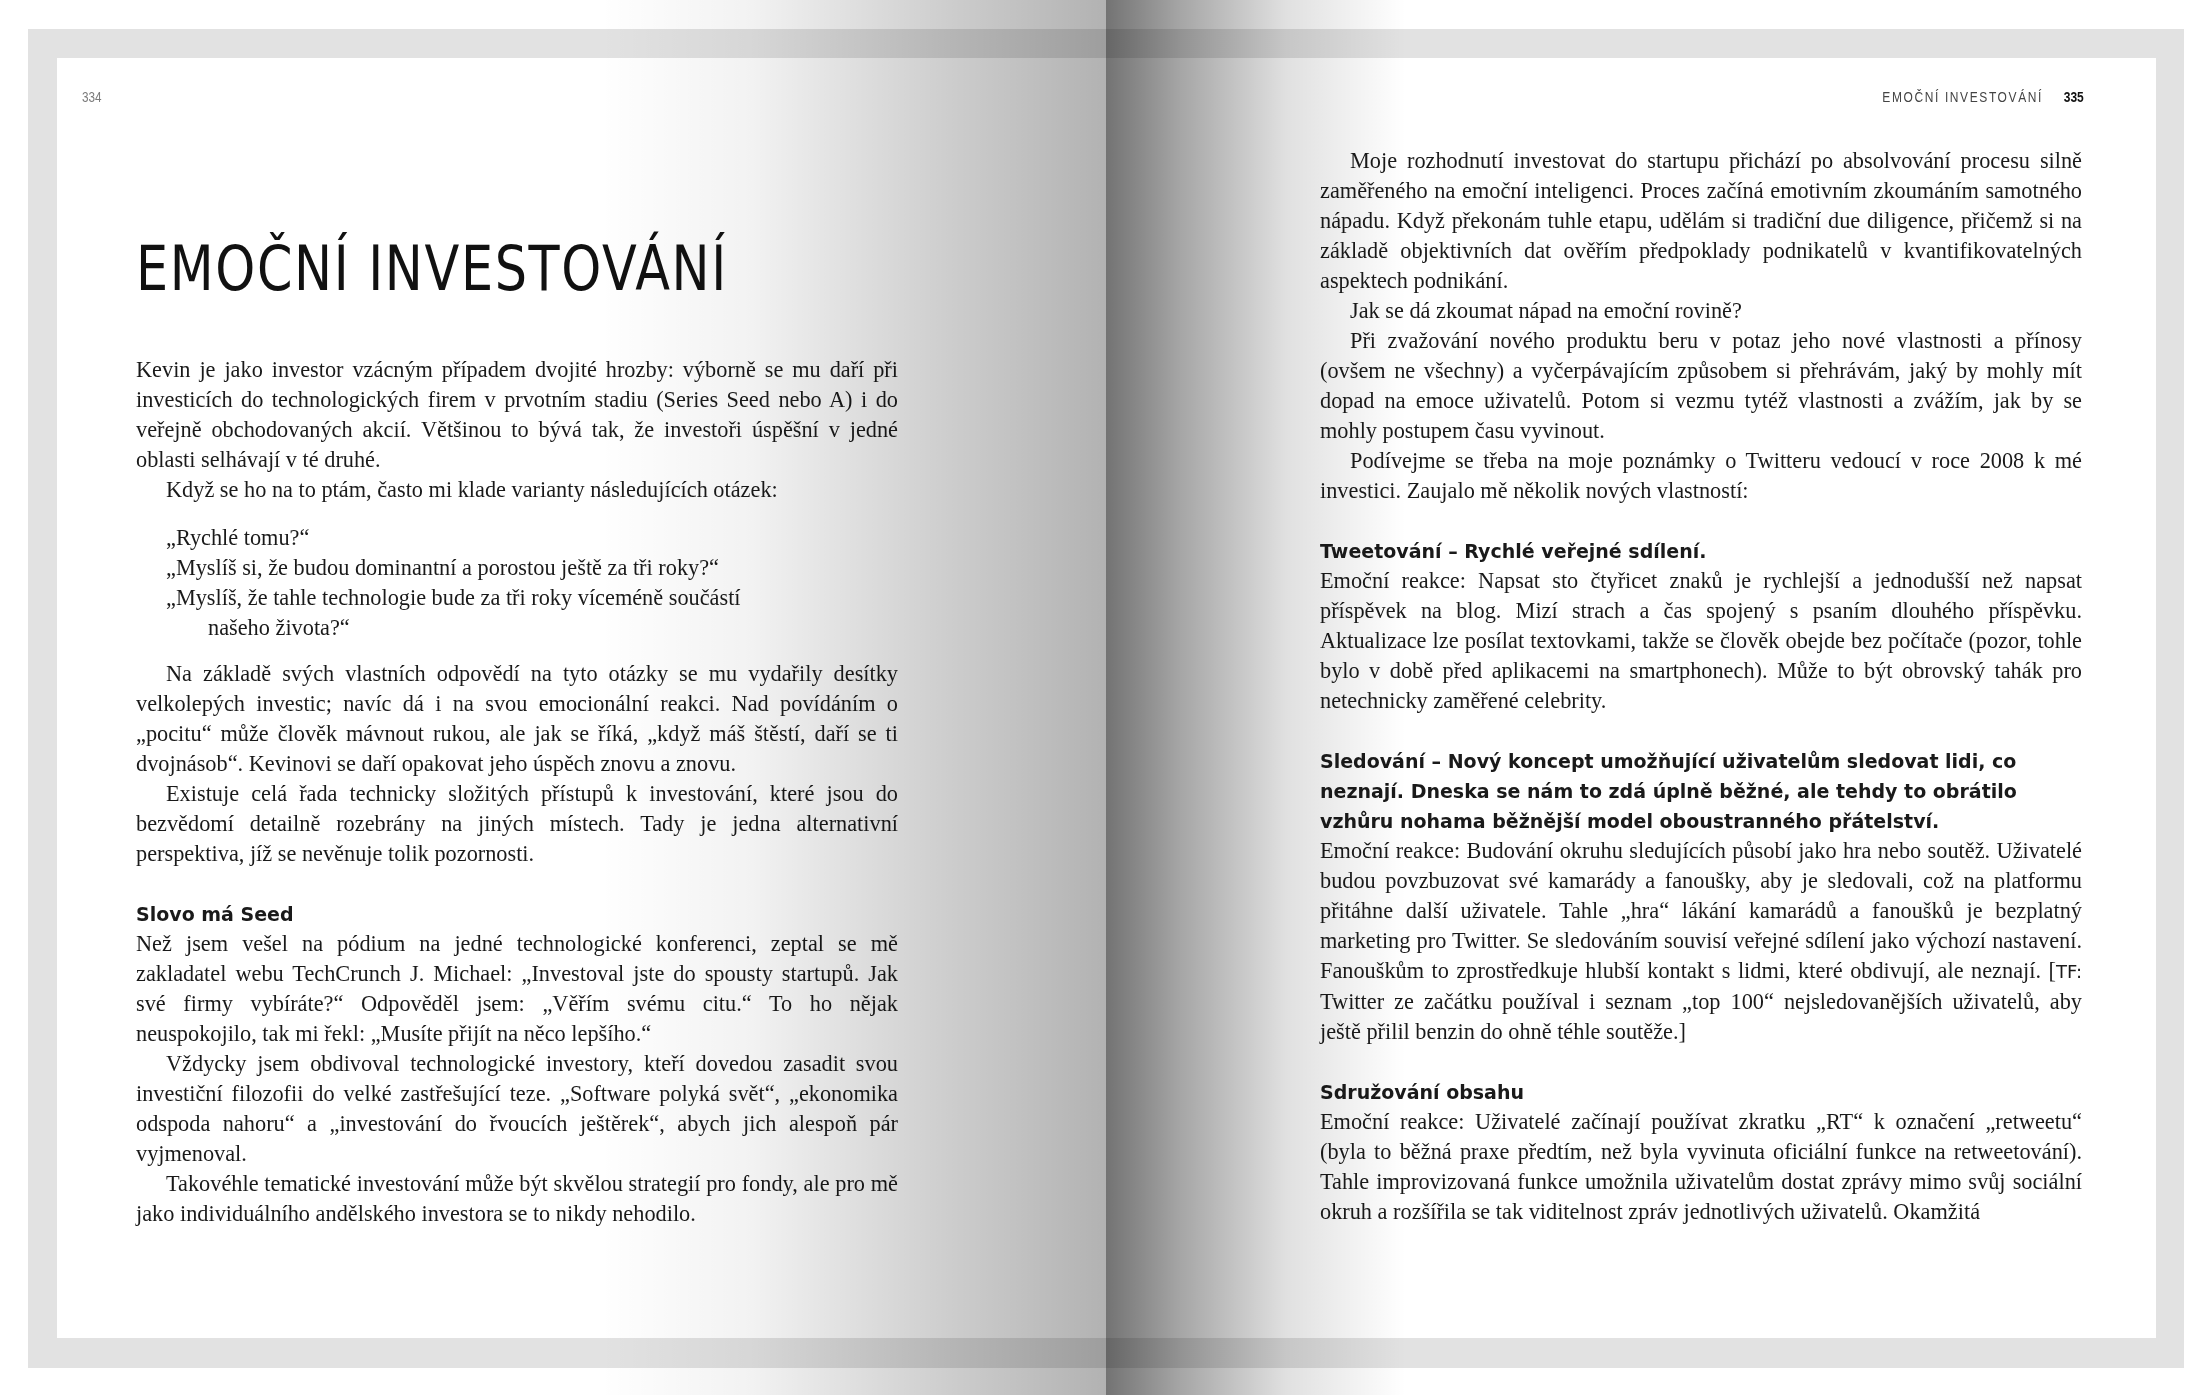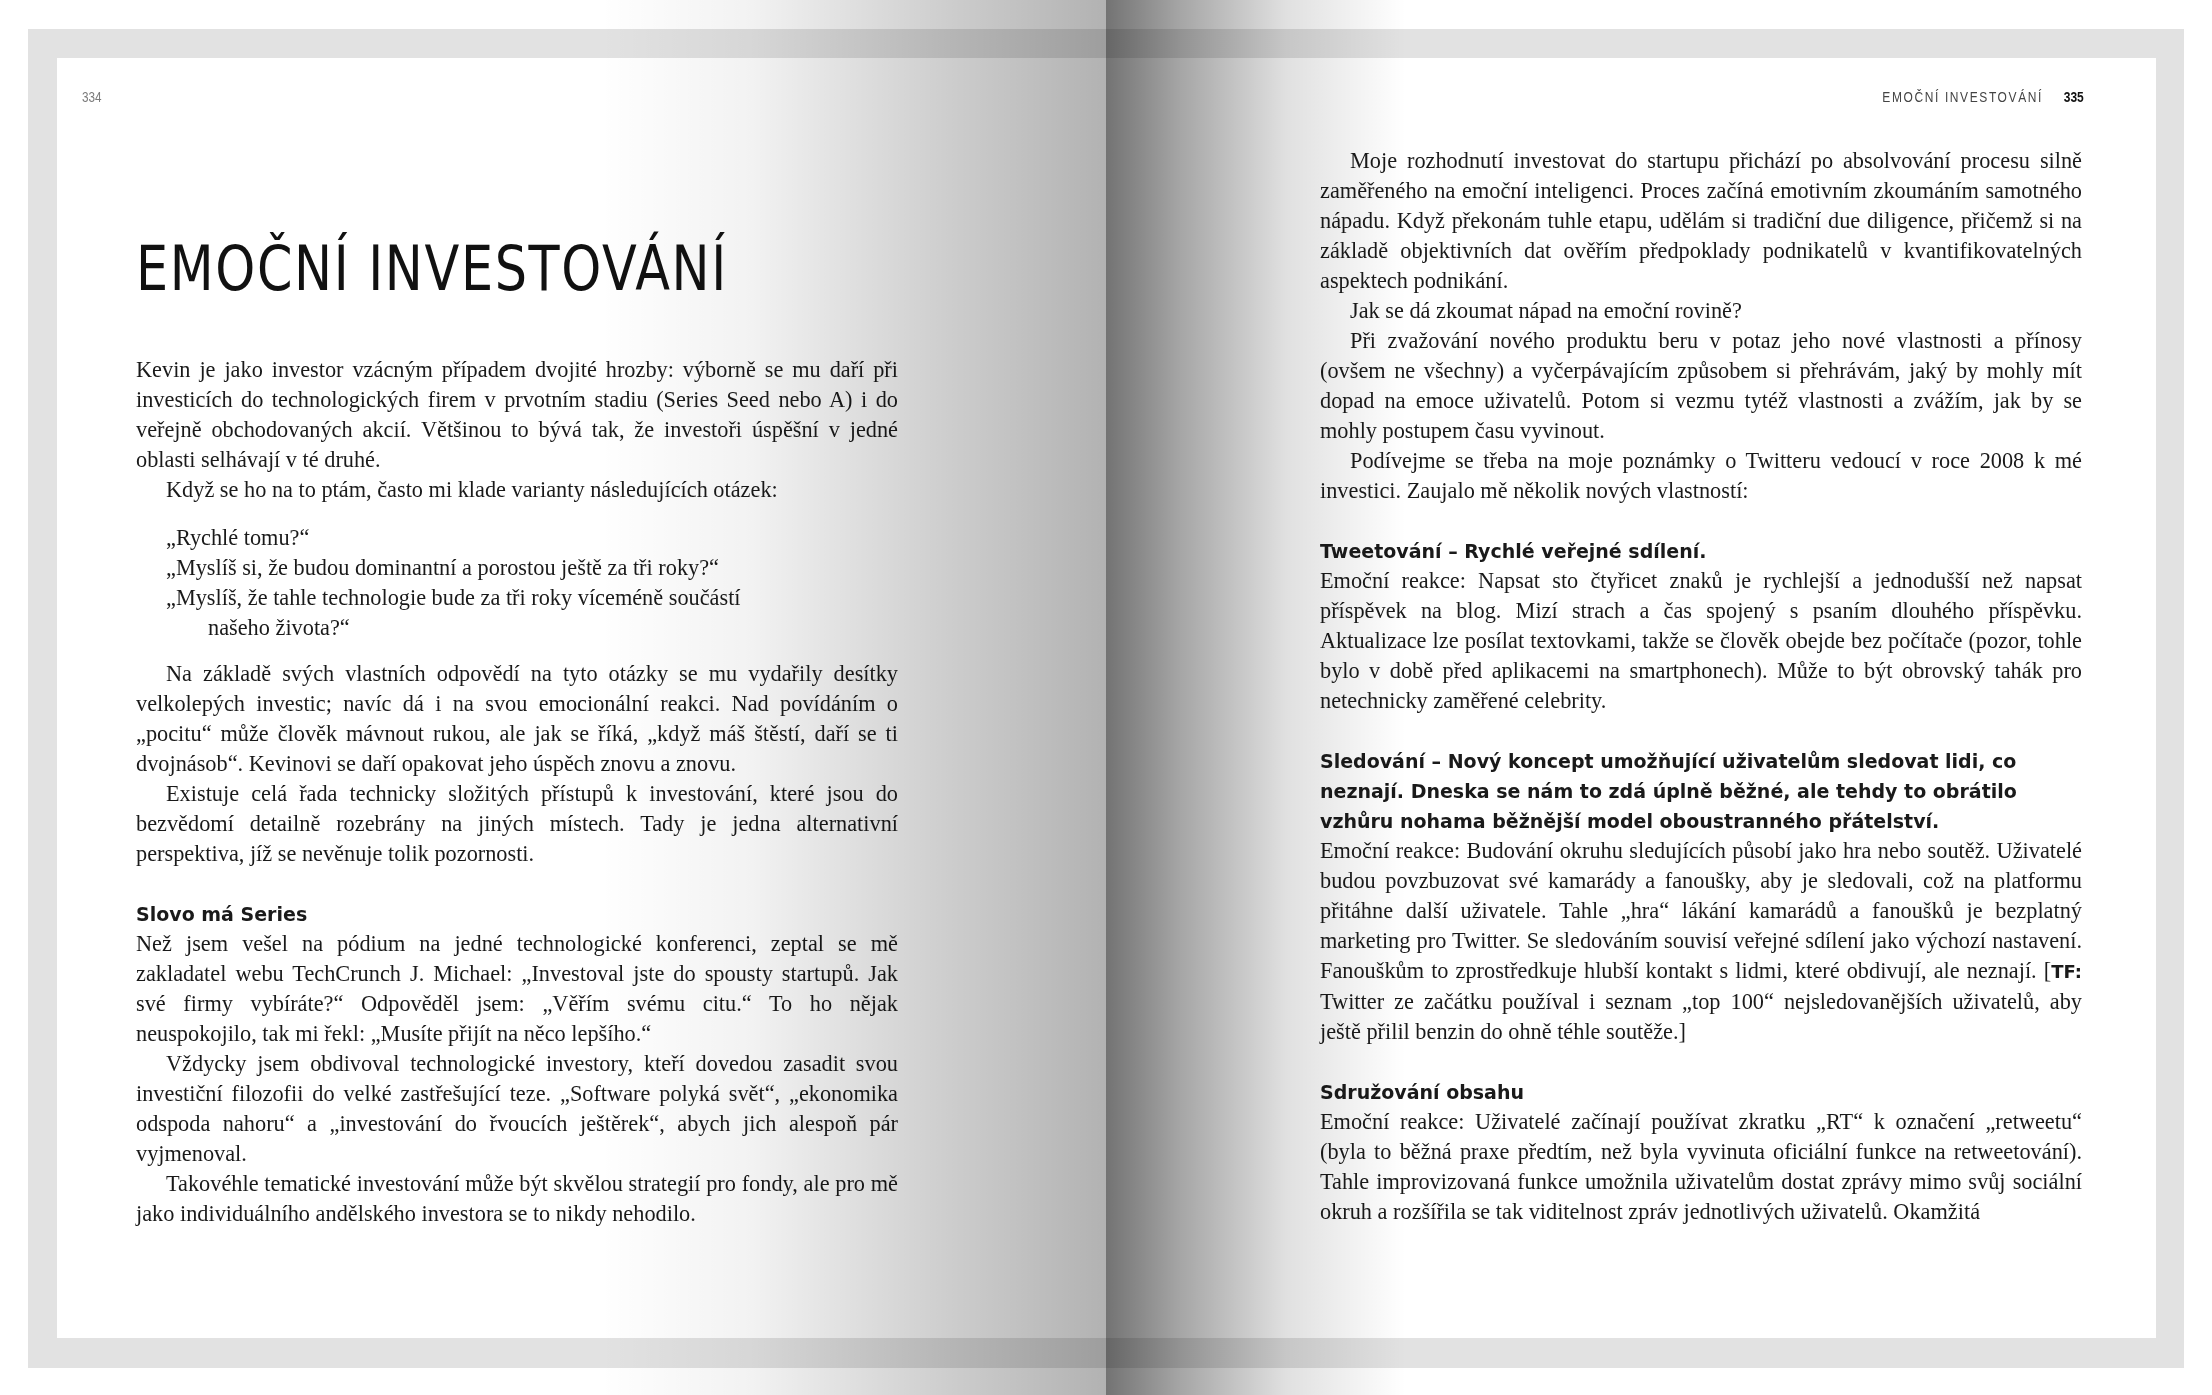--- a/index.html
+++ b/index.html
@@ -58,21 +58,21 @@
     .col p { margin: 0; }
     .col p.ind { text-indent: 30px; }
     .quotes { margin: 18px 0 16px 30px !important; }
     .quotes div { line-height: 30px; margin-bottom: 0; }
     .quotes div.q2 { padding-left: 42px; }
     .gap { height: 30px; }
     .subhead {
       font-family: "DejaVu Sans", sans-serif; font-weight: bold; font-size: 19px; line-height: 30px;
       text-align: left; letter-spacing: 0px;
     }
-    .inline-bold { font-family: "DejaVu Sans", sans-serif; font-weight: bold; font-size: 18px; }
+    .inline-bold { font-family: "DejaVu Sans", sans-serif; font-weight: normal; font-size: 18px; }
   </style>
 </head>
 <body>
 
 <div class="frame"></div>
 
 <div class="page left"></div>
 <div class="page right"></div>
 
 <div class="header-num left-num">334</div>
@@ -84,21 +84,21 @@
   <p class="ind">Když se ho na to ptám, často mi klade varianty následujících otázek:</p>
   <div class="quotes">
     <div>„Rychlé tomu?“</div>
     <div>„Myslíš si, že budou dominantní a porostou ještě za tři roky?“</div>
     <div>„Myslíš, že tahle technologie bude za tři roky víceméně součástí</div>
     <div class="q2">našeho života?“</div>
   </div>
   <p class="ind">Na základě svých vlastních odpovědí na tyto otázky se mu vydařily desítky velkolepých investic; navíc dá i na svou emocionální reakci. Nad povídáním o „pocitu“ může člověk mávnout rukou, ale jak se říká, „když máš štěstí, daří se ti dvojnásob“. Kevinovi se daří opakovat jeho úspěch znovu a znovu.</p>
   <p class="ind">Existuje celá řada technicky složitých přístupů k investování, které jsou do bezvědomí detailně rozebrány na jiných místech. Tady je jedna alternativní perspektiva, jíž se nevěnuje tolik pozornosti.</p>
   <div class="gap"></div>
-  <div class="subhead">Slovo má Series</div>
+  <div class="subhead">Slovo má Seed</div>
   <p>Než jsem vešel na pódium na jedné technologické konferenci, zeptal se mě zakladatel webu TechCrunch J. Michael: „Investoval jste do spousty startupů. Jak své firmy vybíráte?“ Odpověděl jsem: „Věřím svému citu.“ To ho nějak neuspokojilo, tak mi řekl: „Musíte přijít na něco lepšího.“</p>
   <p class="ind">Vždycky jsem obdivoval technologické investory, kteří dovedou zasadit svou investiční filozofii do velké zastřešující teze. „Software polyká svět“, „ekonomika odspoda nahoru“ a „investování do řvoucích ještěrek“, abych jich alespoň pár vyjmenoval.</p>
   <p class="ind">Takovéhle tematické investování může být skvělou strategií pro fondy, ale pro mě jako individuálního andělského investora se to nikdy nehodilo.</p>
 </div>
 
 <div class="right-running">
   <span>EMOČNÍ INVESTOVÁNÍ</span>
   <span class="num">335</span>
 </div>
 

